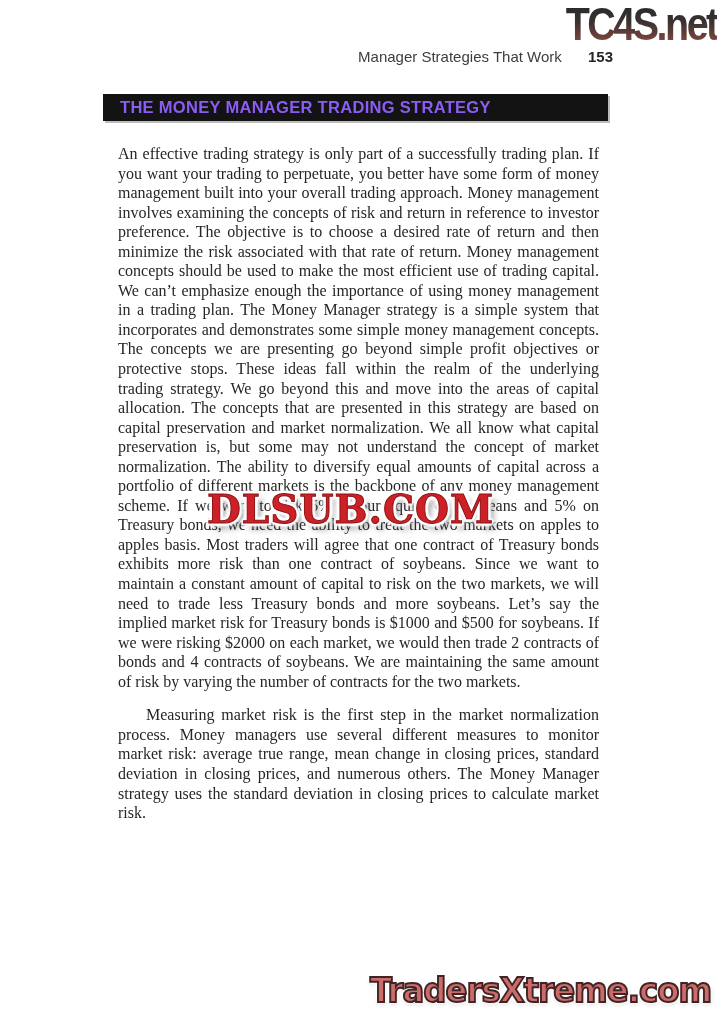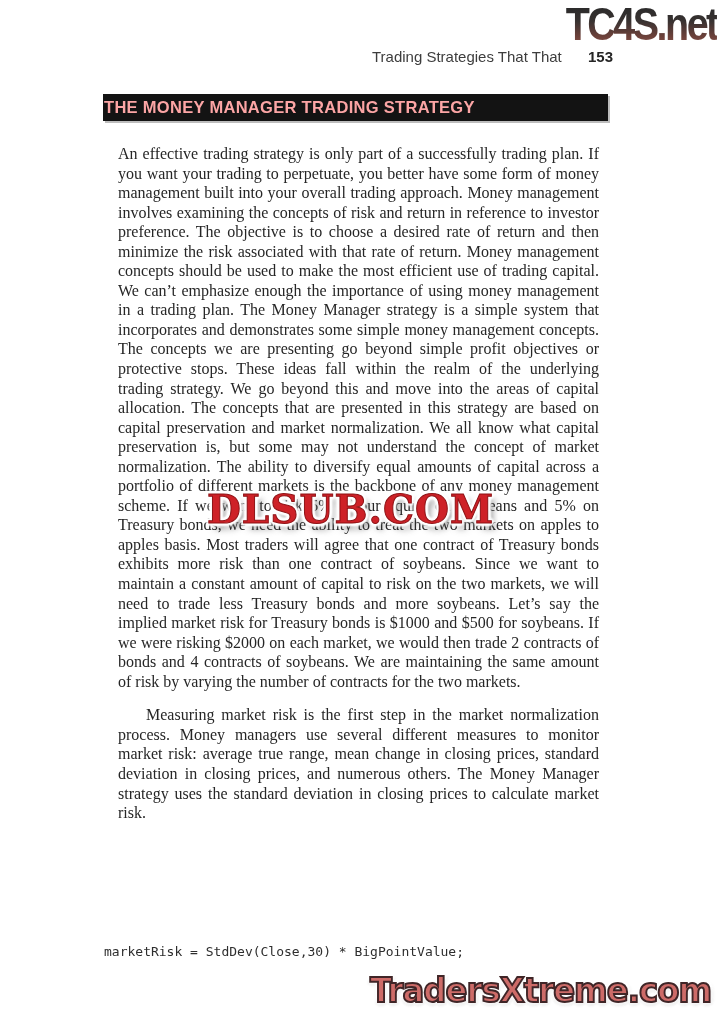--- a/index.html
+++ b/index.html
@@ -54,26 +54,26 @@
     left: 103px;
     top: 94px;
     width: 505px;
     height: 27px;
     background: #131313;
     box-shadow: 2px 2px 0 #bdbdbd;
     display: flex;
     align-items: center;
   }
   .banner .banner-text {
-    color: #fca5a5;
+    color: #8b5cf6;
     font-family: "Liberation Sans", sans-serif;
     font-weight: bold;
     font-size: 16.5px;
     letter-spacing: 0.3px;
-    padding-left: 1px;
+    padding-left: 17px;
     white-space: nowrap;
     text-align: right;
   }
 
   
   .bodycol {
     position: absolute;
     left: 104px;
     top: 130px;
     width: 509px;
@@ -144,34 +144,33 @@
   }
 </style>
 </head>
 <body>
 
 <div class="page">
 
   <div class="tc4s-logo">TC4S.net</div>
 
   <div class="runhead">
-    <span>Trading Strategies That That</span>
+    <span>Manager Strategies That Work</span>
     <span class="pagenum">153</span>
   </div>
 
   <div class="banner">
     <span class="banner-text">THE MONEY MANAGER TRADING STRATEGY</span>
   </div>
 
   <div class="bodycol">
     <p>An effective trading strategy is only part of a successfully trading plan. If you want your trading to perpetuate, you better have some form of money management built into your overall trading approach. Money management involves examining the concepts of risk and return in reference to investor preference. The objective is to choose a desired rate of return and then minimize the risk associated with that rate of return. Money management concepts should be used to make the most efficient use of trading capital. We can’t emphasize enough the importance of using money management in a trading plan. The Money Manager strategy is a simple system that incorporates and demonstrates some simple money management concepts. The concepts we are presenting go beyond simple profit objectives or protective stops. These ideas fall within the realm of the underlying trading strategy. We go beyond this and move into the areas of capital allocation. The concepts that are presented in this strategy are based on capital preservation and market normalization. We all know what capital preservation is, but some may not understand the concept of market normalization. The ability to diversify equal amounts of capital across a portfolio of different markets is the backbone of any money management scheme. If we want to risk 5% of our equity on soybeans and 5% on Treasury bonds, we need the ability to treat the two markets on apples to apples basis. Most traders will agree that one contract of Treasury bonds exhibits more risk than one contract of soybeans. Since we want to maintain a constant amount of capital to risk on the two markets, we will need to trade less Treasury bonds and more soybeans. Let’s say the implied market risk for Treasury bonds is $1000 and $500 for soybeans. If we were risking $2000 on each market, we would then trade 2 contracts of bonds and 4 contracts of soybeans. We are maintaining the same amount of risk by varying the number of contracts for the two markets.</p>
     <p class="indent">Measuring market risk is the first step in the market normalization process. Money managers use several different measures to monitor market risk: average true range, mean change in closing prices, standard deviation in closing prices, and numerous others. The Money Manager strategy uses the standard deviation in closing prices to calculate market risk.</p>
     <div class="codeblock">
       <div class="code-gap"></div>
-      <div>marketRisk = StdDev(Close,30) * BigPointValue;</div>
     </div>
 
   </div>
 
   <div class="dlsub">DLSUB.COM</div>
 
   <div class="tx-logo">TradersXtreme.com</div>
 
 </div>
 

